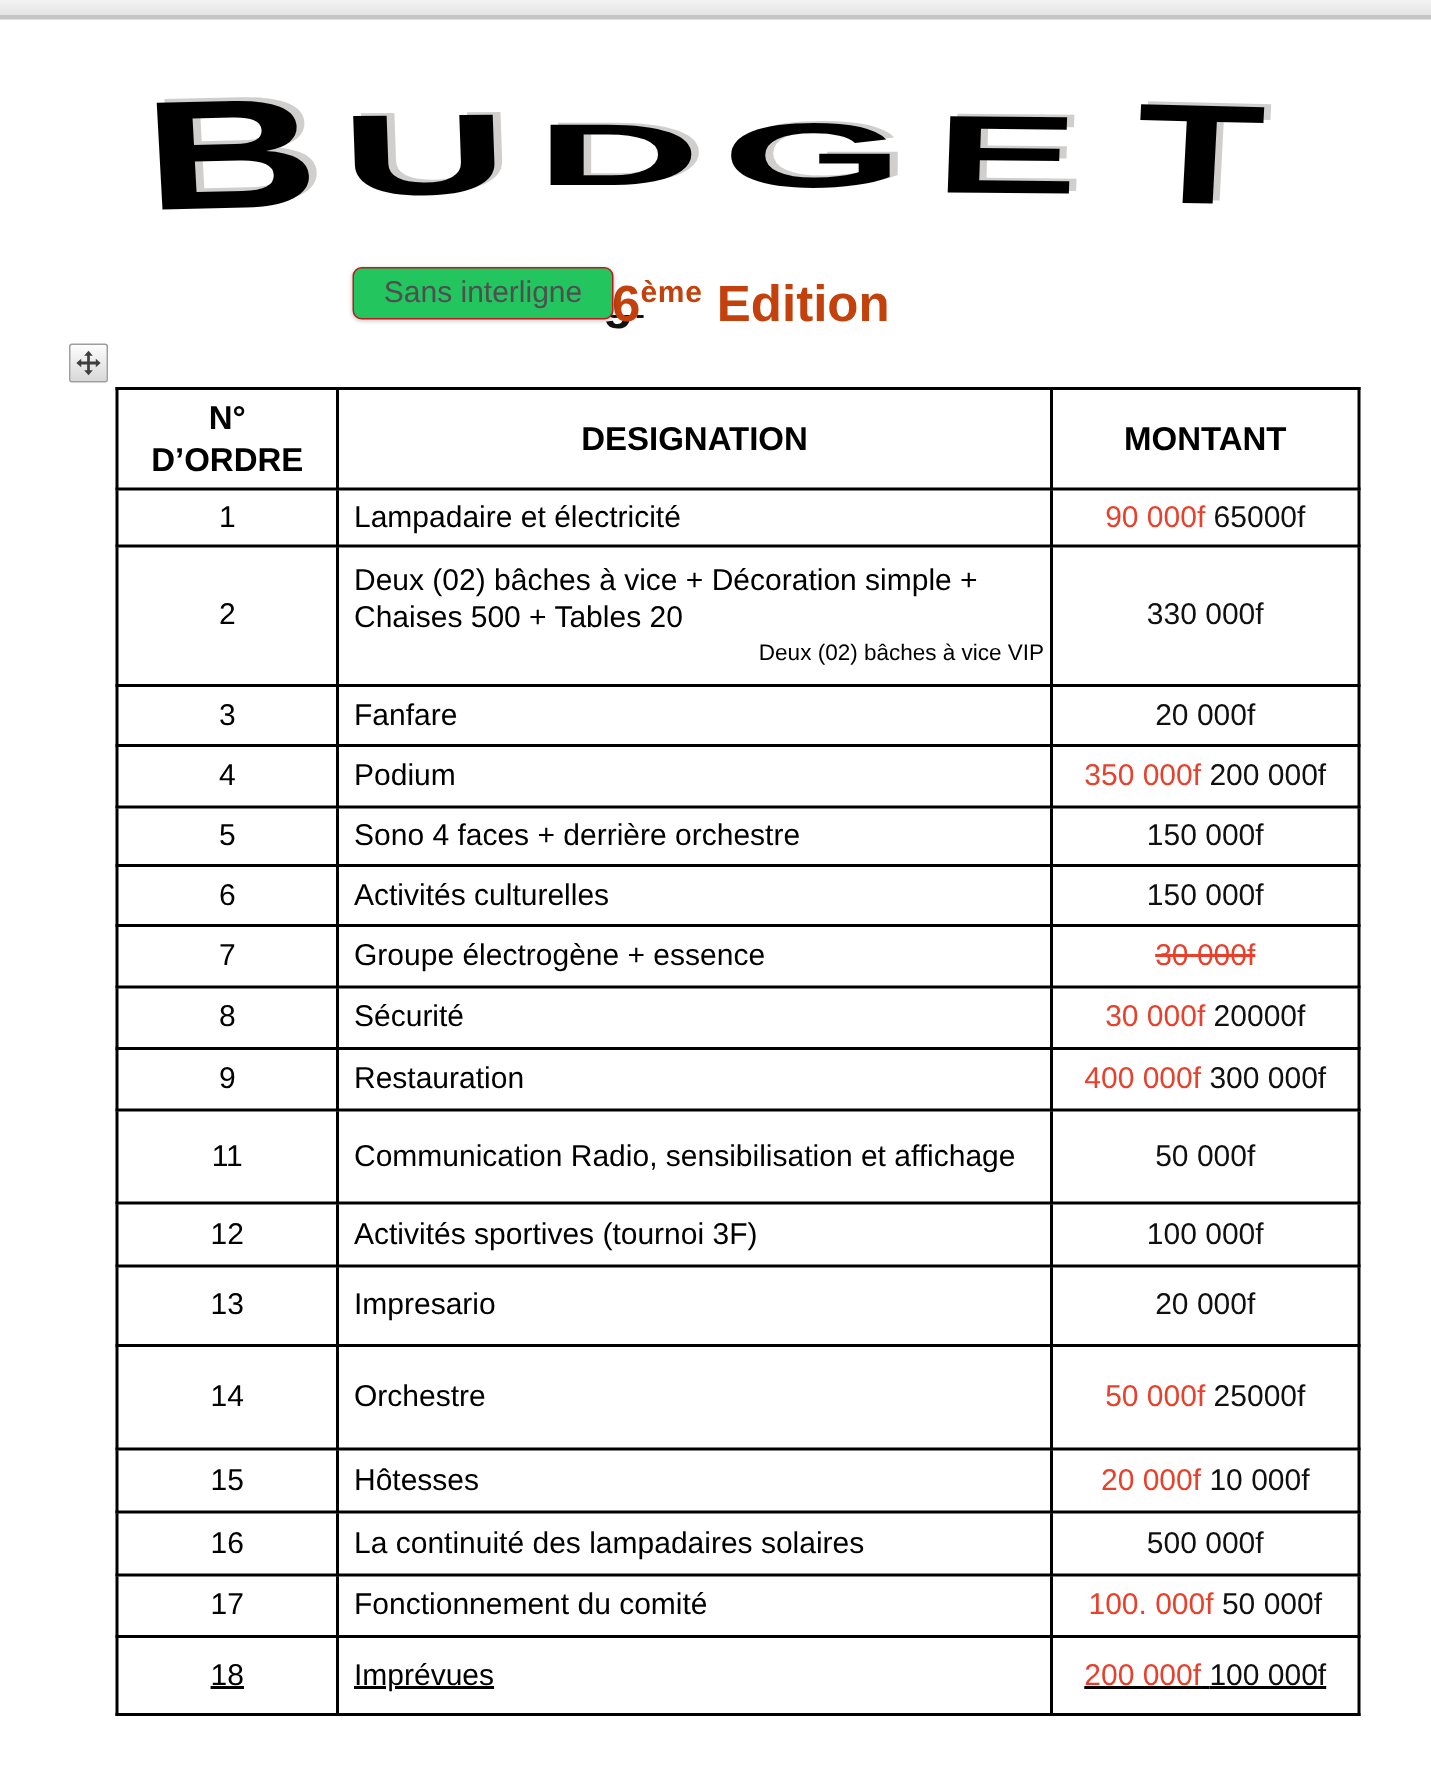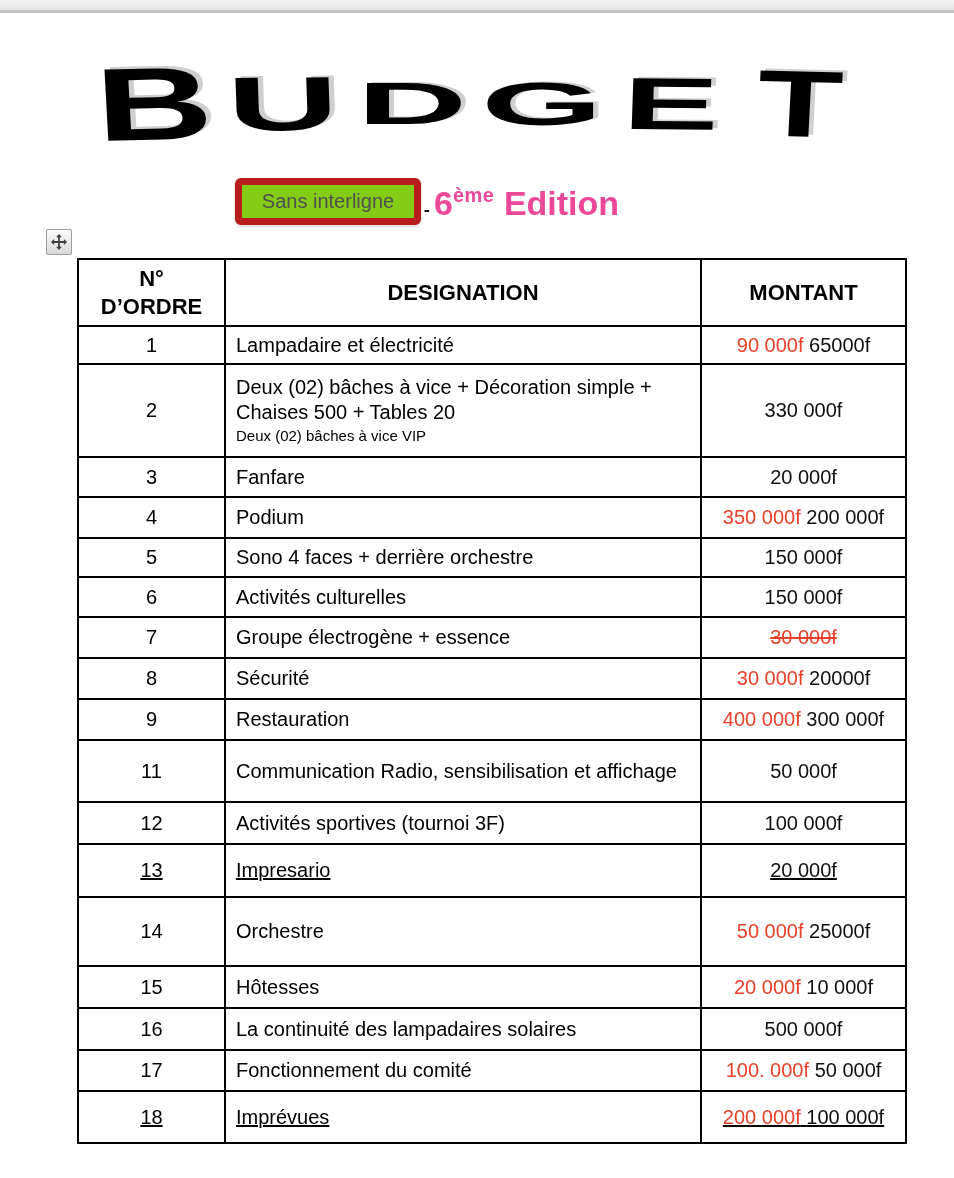--- a/index.html
+++ b/index.html
@@ -21,41 +21,41 @@
   .wordart span:nth-child(3){transform:scale(1.70,0.65);}
   .wordart span:nth-child(4){transform:scale(1.74,0.68);}
   .wordart span:nth-child(5){transform:scale(1.60,0.82) rotate(1deg);}
   .wordart span:nth-child(6){transform:scale(1.55,1.05) rotate(2deg);}
   
   .fragment-clip{position:absolute;left:402px;top:182px;width:40px;height:44px;
     clip-path:inset(28px 0 0 0);z-index:1;}
   .fragment-clip span{font-size:33px;font-weight:600;color:#111;}
   
   .tooltip{position:absolute;left:235px;top:178px;width:172px;height:33px;z-index:3;
-    background:#84cc16;border:7px solid #b91c1c;border-radius:6px;
+    background:#22c55e;border:1px solid #b91c1c;border-radius:6px;
     box-shadow:0 1px 3px rgba(0,0,0,.22);
     display:flex;align-items:center;justify-content:center;
     font-size:20px;color:#4f4f4f;}
   
-  .edition{position:absolute;left:434px;top:184px;z-index:2;
-    font-size:34px;font-weight:600;color:#ec4899;white-space:pre;}
+  .edition{position:absolute;left:408px;top:184px;z-index:2;
+    font-size:34px;font-weight:600;color:#c2410c;white-space:pre;}
   .edition sup{font-size:20px;font-weight:600;vertical-align:13px;letter-spacing:.5px;}
   
   .handle{position:absolute;left:46px;top:229px;width:26px;height:26px;box-sizing:border-box;
     background:linear-gradient(#fdfdfd,#d8d8d8);border:1px solid #9e9e9e;border-radius:2px;
     display:flex;align-items:center;justify-content:center;cursor:move;}
   
   table.budget{position:absolute;left:77px;top:258px;width:828px;
     border-collapse:collapse;table-layout:fixed;}
   table.budget th,table.budget td{border:2px solid #000;box-sizing:border-box;
     vertical-align:middle;}
   table.budget th{font-size:22px;font-weight:700;text-align:center;line-height:1.25;padding:2px;}
   td.c-num{text-align:center;font-size:20px;padding:0 4px;}
   td.c-des{font-size:20px;text-align:left;padding:3px 4px 3px 10px;line-height:1.22;}
-  td.c-des .sub{font-size:15px;margin-top:3px;}
+  td.c-des .sub{font-size:15px;margin-top:3px;text-align:right;}
   td.c-amt{text-align:center;font-size:20px;white-space:nowrap;padding:0 6px;}
   td.c-amt .red{color:var(--red,#e8402b);}
   td.c-amt .black{color:#101010;}
   td.c-amt .strike{text-decoration:line-through;}
   .link{text-decoration:underline;position:relative;white-space:pre;}
   .grammar-mark{position:absolute;left:3px;bottom:-8px;width:13px;height:5px;
     border-top:2px solid var(--gblue,#3b67c5);border-bottom:2px solid var(--gblue,#3b67c5);}
 </style>
 </head>
 <body>
@@ -207,21 +207,21 @@
       <tr style="height: 42px;">
     <td class="c-num">
       <span>12</span>
     </td>
     <td class="c-des">
       <span>Activités sportives (tournoi 3F)</span>
       
     </td>
     <td class="c-amt"><span class="black">100 000f</span></td>
   </tr>
-      <tr style="height: 53px; text-decoration: underline;">
+      <tr style="height: 53px;">
     <td class="c-num">
       <span>13</span>
     </td>
     <td class="c-des">
       <span>Impresario</span>
       
     </td>
     <td class="c-amt"><span class="black">20 000f</span></td>
   </tr>
       <tr style="height: 69px;">

